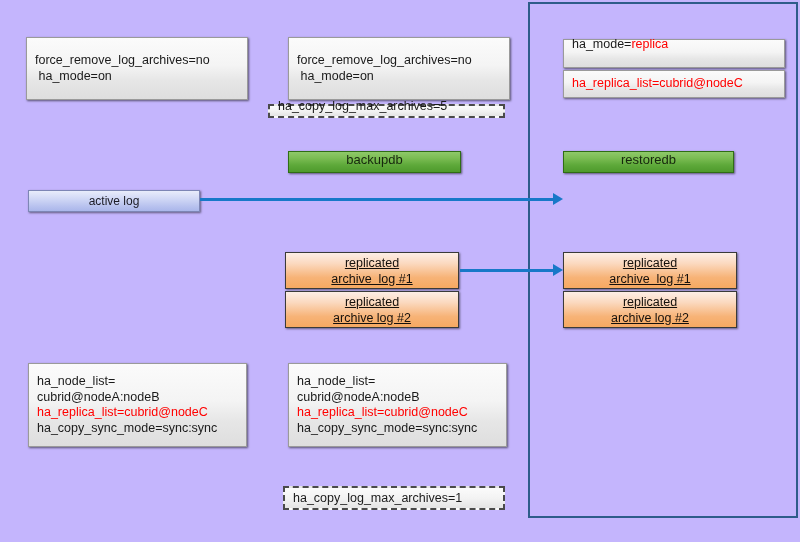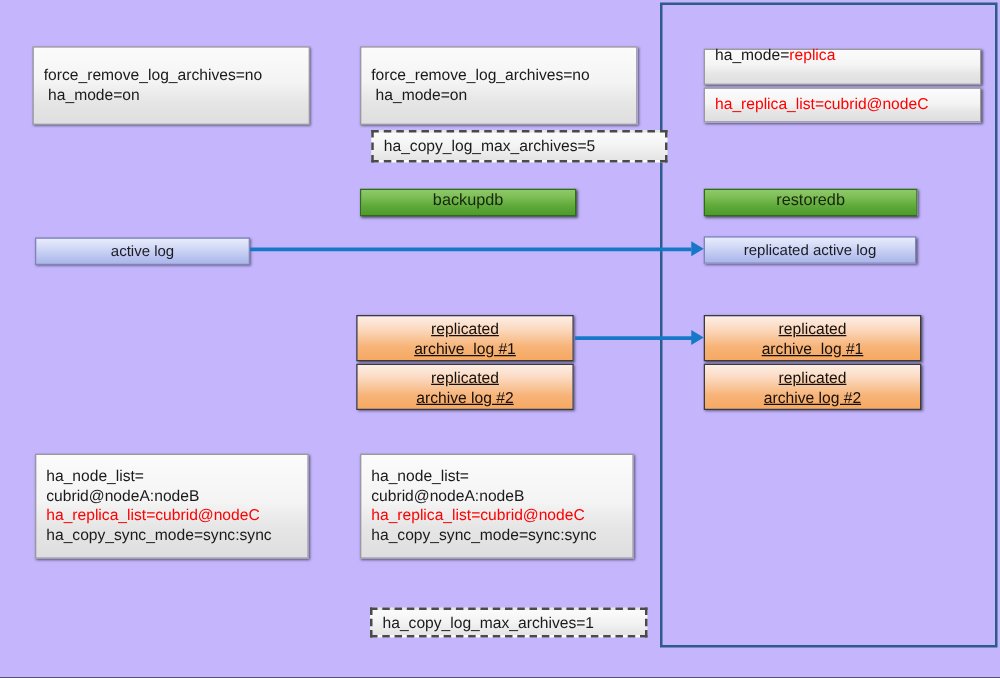--- a/index.html
+++ b/index.html
@@ -133,21 +133,21 @@
     <div class="nowrap">cubrid@nodeA:nodeB</div>
     <div class="nowrap red">ha_replica_list=cubrid@nodeC</div>
     <div class="nowrap">ha_copy_sync_mode=sync:sync</div>
   </div>
 
   <div class="node cfg" style="left:288px; top:37px; width:222px; height:63px;">
     <div class="nowrap">force_remove_log_archives=no</div>
     <div class="nowrap"> ha_mode=on</div>
   </div>
 
-  <div class="node cfg-dashed" style="left:297px; top:104px; width:237px; height:26px;">
+  <div class="node cfg-dashed" style="left:268px; top:104px; width:237px; height:14px;justify-content:flex-end;">
     <div class="nowrap">ha_copy_log_max_archives=5</div>
   </div>
 
   <div class="node btn-green" style="left:288px; top:151px; width:173px; height:22px;">
     <span>backupdb</span>
   </div>
 
   <div class="node box-orange" style="left:285px; top:252px; width:174px; height:37px;">
     <div>replicated</div>
     <div class="nowrap">archive  log #1</div>
@@ -158,39 +158,36 @@
     <div class="nowrap">archive log #2</div>
   </div>
 
   <div class="node cfg" style="left:288px; top:363px; width:219px; height:84px;">
     <div class="nowrap">ha_node_list=</div>
     <div class="nowrap">cubrid@nodeA:nodeB</div>
     <div class="nowrap red">ha_replica_list=cubrid@nodeC</div>
     <div class="nowrap">ha_copy_sync_mode=sync:sync</div>
   </div>
 
-  <div class="node cfg-dashed" style="left:283px; top:486px; width:222px; height:24px;margin-left:13px;">
+  <div class="node cfg-dashed" style="left:283px; top:486px; width:222px; height:24px;">
     <div class="nowrap">ha_copy_log_max_archives=1</div>
   </div>
 
   <div class="node cfg" style="left:563px; top:39px; width:222px; height:29px; padding-top:2px; padding-bottom:20px;">
     <div class="nowrap"><span>ha_mode=</span><span class="red">replica</span></div>
   </div>
 
   <div class="node cfg" style="left:563px; top:70px; width:222px; height:28px; padding-top:2px; padding-bottom:2px;">
     <div class="nowrap red">ha_replica_list=cubrid@nodeC</div>
   </div>
 
   <div class="node btn-green" style="left:563px; top:151px; width:171px; height:22px;">
     <span>restoredb</span>
   </div>
 
-  <div class="node bar-blue" style="left:563px; top:189px; width:170px; height:22px;">
-    <span>replicated active log</span>
-  </div>
 
   <div class="node box-orange" style="left:563px; top:252px; width:174px; height:37px;">
     <div>replicated</div>
     <div class="nowrap">archive  log #1</div>
   </div>
 
   <div class="node box-orange" style="left:563px; top:291px; width:174px; height:37px;">
     <div>replicated</div>
     <div class="nowrap">archive log #2</div>
   </div>

